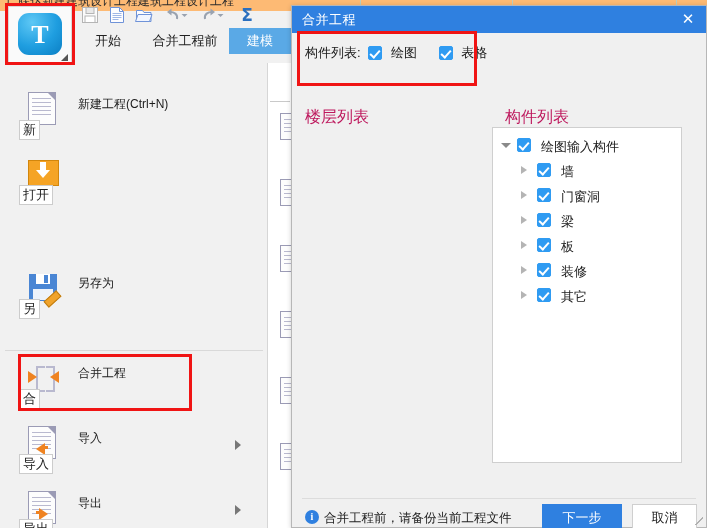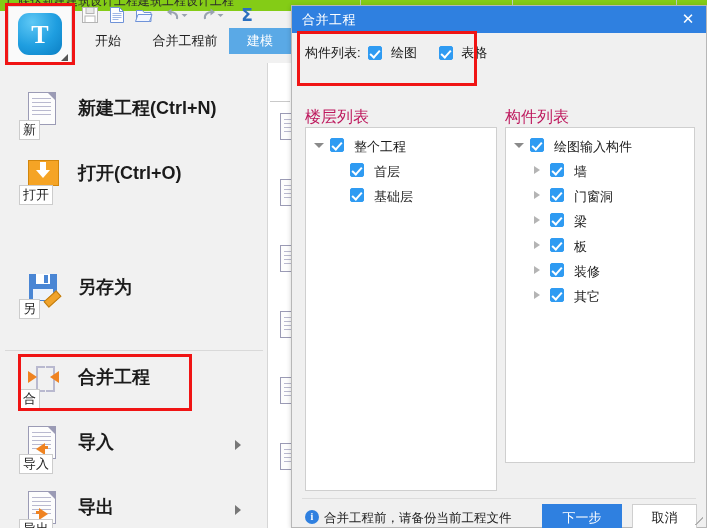--- a/index.html
+++ b/index.html
@@ -8,21 +8,21 @@
     font-family:"Liberation Sans","DejaVu Sans",sans-serif;
     font-size:12px;color:#1a1a1a;background:#f1f1f1;
     position:relative;
   }
 
   
   #app-root{position:absolute;inset:0;background:#f1f1f1;}
 
   .titlebar{
     position:absolute;left:0;top:0;width:707px;height:11px;
-    background:#84cc16;overflow:hidden;
+    background:#fdba74;overflow:hidden;
   }
   .titlebar-text{
     position:absolute;left:6px;top:-7px;
     font-size:12px;color:#2b2b2b;white-space:nowrap;
   }
   .tb-div{position:absolute;top:0;width:1px;height:11px;background:#b9cfc0;}
 
   
   .qat{
     position:absolute;left:75px;top:2px;width:220px;height:26px;
@@ -67,21 +67,21 @@
 
   
   .backstage{
     position:absolute;left:0;top:63px;width:267px;bottom:0;
     background:#f1f1f1;border-right:1px solid #d6d6d6;
   }
   .bs-item{position:absolute;left:0;width:267px;height:56px;}
   .bs-icon{position:absolute;left:26px;top:6px;width:36px;height:34px;}
   .bs-label{
     position:absolute;left:78px;top:10px;
-    font-size:18px;color:#1b1b1b;white-space:nowrap;font-weight:bold;
+    font-size:12px;color:#1b1b1b;white-space:nowrap;
   }
   .bs-label.disabled{color:#acacac;}
   .bs-tip{
     position:absolute;left:19px;top:34px;
     background:#fff;border:1px solid #cccccc;
     font-size:13px;color:#222;padding:0px 3px 1px 3px;
     line-height:17px;white-space:nowrap;
   }
   .bs-tip.disabled{color:#c2c2c2;border-color:#e0e0e0;background:#f6f6f6;}
   .bs-arrow{
@@ -318,21 +318,20 @@
       <span class="bs-label">新建工程(Ctrl+N)</span>
       <span class="bs-tip">新</span>
     </div>
 
     <div class="bs-item" style="top:88px">
       <span class="bs-icon">
         <span class="folder"></span>
         <span style="position:absolute;left:14px;top:5px;width:6px;height:9px;background:#fff"></span>
         <span style="position:absolute;left:10px;top:13px;width:0;height:0;border-left:7px solid transparent;border-right:7px solid transparent;border-top:8px solid #fff"></span>
       </span>
-      <span class="bs-label">打开(Ctrl+O)</span>
       <span class="bs-tip">打开</span>
     </div>
 
 
     <div class="bs-item" style="top:202px">
       <span class="bs-icon">
         <span class="floppy">
             <span class="floppy-top">
               <i></i>
             </span>
@@ -488,38 +487,23 @@
   <div class="opt-row" style="top:38px">
     <span class="opt-label">构件列表:</span>
     <span class="cbx"></span>
     <span class="opt-txt">绘图</span>
     <span class="cbx"></span>
     <span class="opt-txt">表格</span>
   </div>
 
 
   <span class="panel-head" style="left:13px;top:101px">楼层列表</span>
-  <div class="tree-box" style="left:13px;top:121px;width:192px;height:364px">
-    <div class="tnode" style="left:8px;top:7px">
-      <span class="tw-down"></span>
-      <span class="cbx" style="position:absolute;left:16px;top:3px;margin:0"></span>
-      <span class="tlabel" style="left:40px">整个工程</span>
-    </div>
-    <div class="tnode" style="left:8px;top:32px">
-      <span class="cbx" style="position:absolute;left:36px;top:3px;margin:0"></span>
-      <span class="tlabel" style="left:60px">首层</span>
-    </div>
-    <div class="tnode" style="left:8px;top:57px">
-      <span class="cbx" style="position:absolute;left:36px;top:3px;margin:0"></span>
-      <span class="tlabel" style="left:60px">基础层</span>
-    </div>
-  </div>
 
   <span class="panel-head" style="left:213px;top:101px">构件列表</span>
-  <div class="tree-box" style="left:213px;top:121px;width:190px;height:336px">
+  <div class="tree-box" style="left:200px;top:121px;width:190px;height:336px">
     <div class="tnode" style="left:8px;top:7px">
       <span class="tw-down"></span>
       <span class="cbx" style="position:absolute;left:16px;top:3px;margin:0"></span>
       <span class="tlabel" style="left:40px">绘图输入构件</span>
     </div>
     <div class="tnode" style="left:8px;top:32px">
       <span class="tw-right" style="left:20px"></span>
       <span class="cbx" style="position:absolute;left:36px;top:3px;margin:0"></span>
       <span class="tlabel" style="left:60px">墙</span>
     </div>

